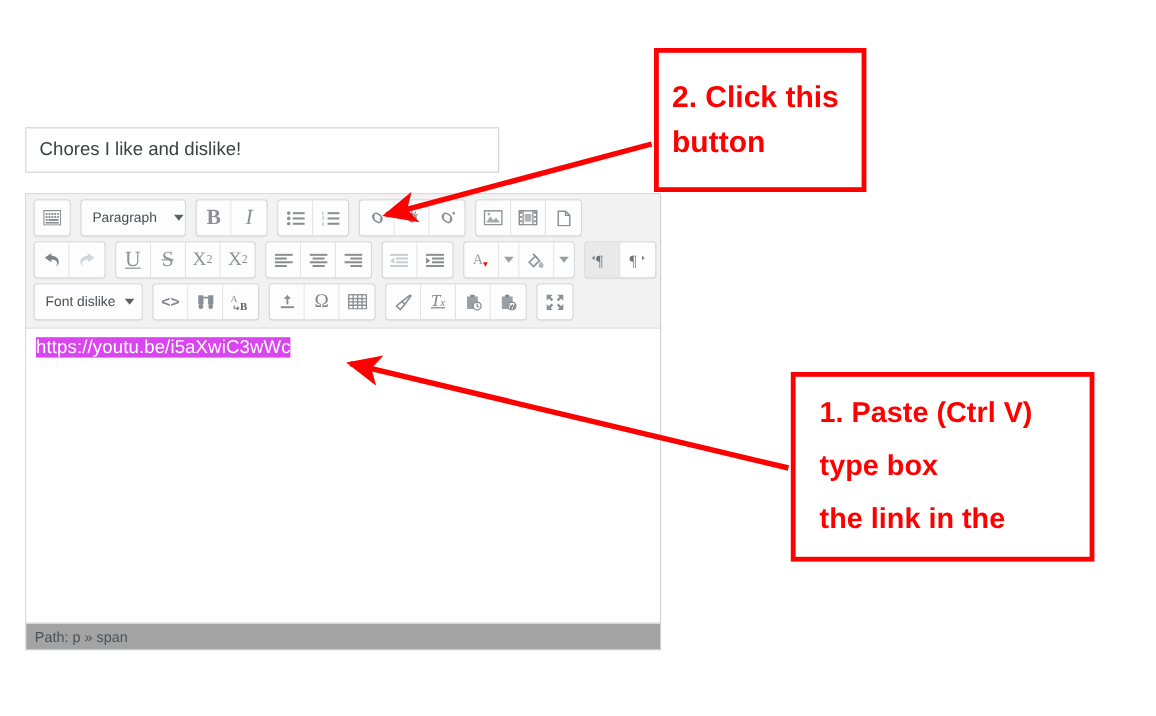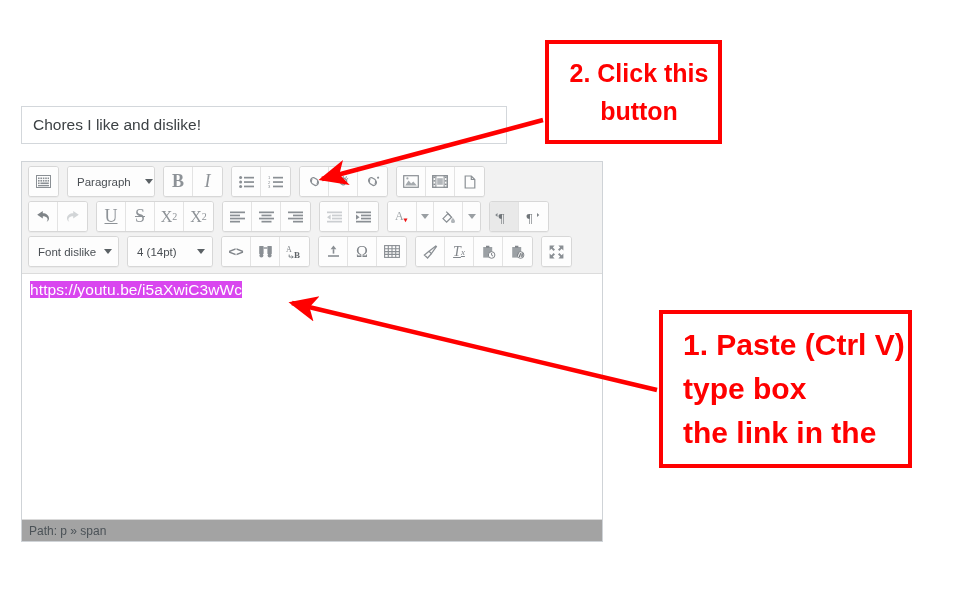--- a/index.html
+++ b/index.html
@@ -13,38 +13,38 @@
     font-family: "Liberation Sans", sans-serif;
     position: relative;
     overflow: hidden;
   }
 
   
   .title-input {
     position: absolute;
     left: 21px;
     top: 106px;
-    width: 486px;
+    width: 395px;
     height: 38px;
     box-sizing: border-box;
     border: 1px solid #d3d7db;
     background: #ffffff;
     font-family: "Liberation Sans", sans-serif;
     font-size: 15.5px;
     color: #3c4144;
     padding: 0 11px;
     outline: none;
   }
 
   
   .editor {
     position: absolute;
     left: 21px;
     top: 161px;
-    width: 582px;
+    width: 530px;
     border: 1px solid #cfd3d7;
     background: #ffffff;
     box-sizing: border-box;
   }
   .toolbars {
     background: #f2f2f2;
     padding: 3px 3px 4px 3px;
     border-bottom: 1px solid #dcdcdc;
   }
   .trow {
@@ -154,30 +154,29 @@
     font-family: "Liberation Sans", sans-serif;
     font-weight: bold;
     display: flex;
     flex-direction: column;
     justify-content: center;
   }
   .anno div { white-space: nowrap; }
 
   #anno-click {
     left: 545px; top: 40px;
-    width: 177px; height: 104px;
+    width: 177px; height: 120px;
     font-size: 25px;
     line-height: 38px;
     padding-left: 11px;
-    align-items: center;
   }
   #anno-paste {
     left: 659px; top: 310px;
     width: 253px; height: 158px;
-    font-size: 30px;
+    font-size: 24px;
     line-height: 44px;
     padding-left: 20px;
   }
 
   .arrows {
     position: absolute;
     left: 0; top: 0;
     width: 963px; height: 597px;
     pointer-events: none;
   }
@@ -443,26 +442,20 @@
     </div>
 
     <div class="trow">
       <div class="grp">
         <div class="btn sel" style="width:89px">
           <span class="lab">Font dislike</span>
           <span class="caret" style="margin-left:8px"></span>
         </div>
       </div>
 
-      <div class="grp">
-        <div class="btn sel" style="width:84px">
-          <span class="lab">4 (14pt)</span>
-          <span class="caret" style="margin-left:18px"></span>
-        </div>
-      </div>
 
       <div class="grp">
         <div class="btn" style="font-family:'Liberation Sans',sans-serif;font-size:13px;color:#80858a;font-weight:bold">&lt;&gt;</div>
         <div class="btn">
           <svg width="15" height="13" viewBox="0 0 15 13">
             <g fill="#8a8f94">
               <rect x="1.2" y="1.0" width="4.4" height="8.0" rx="0.6"></rect>
               <rect x="9.4" y="1.0" width="4.4" height="8.0" rx="0.6"></rect>
               <circle cx="3.4" cy="10.6" r="2.0"></circle>
               <circle cx="11.6" cy="10.6" r="2.0"></circle>

